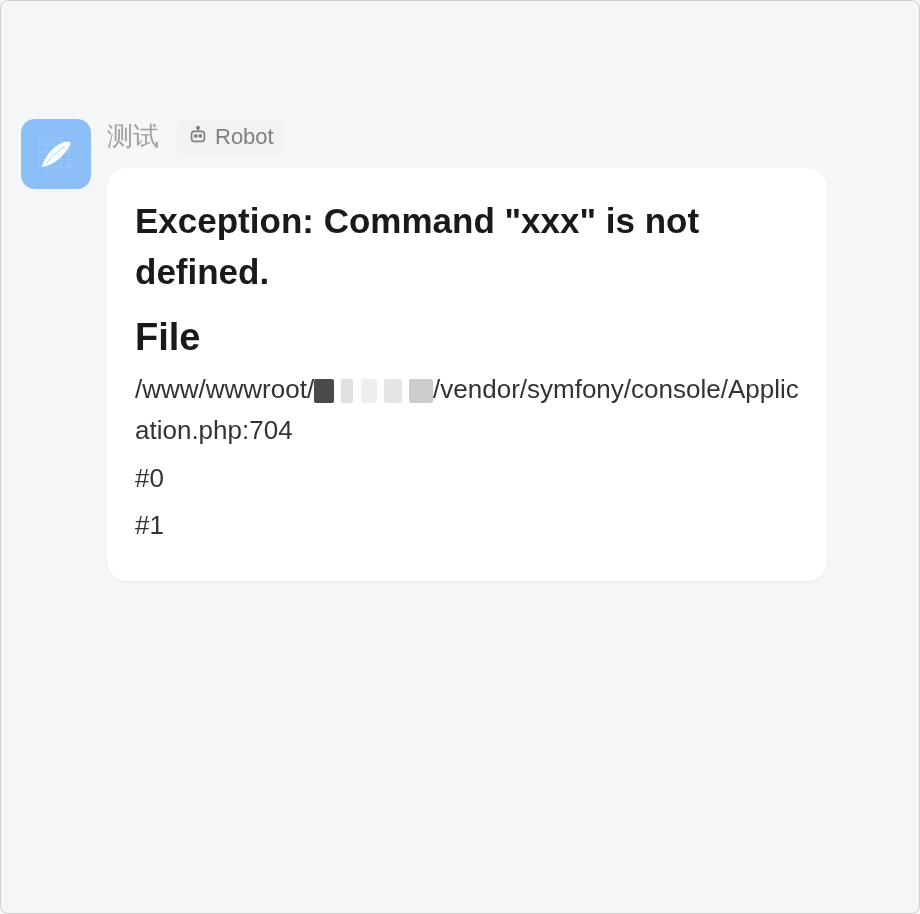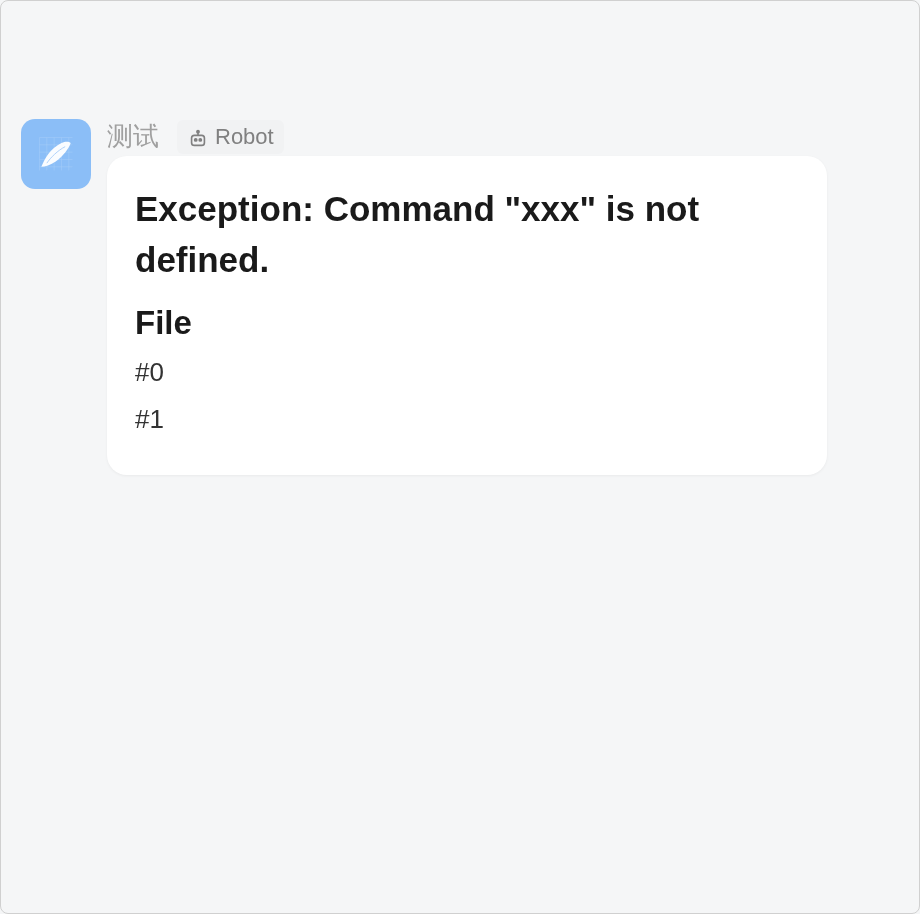--- a/index.html
+++ b/index.html
@@ -38,29 +38,29 @@
       height: 44px;
     }
     .content-col {
       flex: 1;
       min-width: 0;
     }
     .header-row {
       display: flex;
       align-items: center;
       gap: 18px;
-      margin-bottom: 2px;
+      margin-bottom: 14px;
     }
     .sender-name {
       font-size: 26px;
       color: #a0a0a0;
     }
     .robot-tag {
       display: inline-flex;
-      align-items: flex-end;
+      align-items: flex-start;
       gap: 6px;
       background: #f1f2f3;
       border-radius: 6px;
       padding: 4px 10px;
       font-size: 22px;
       color: #808080;
     }
     .robot-tag svg {
       width: 22px;
       height: 22px;
@@ -73,21 +73,21 @@
       max-width: 720px;
     }
     .exception-title {
       font-size: 35px;
       font-weight: 600;
       color: #1a1a1a;
       line-height: 1.45;
       margin-bottom: 18px;
     }
     .section-heading {
-      font-size: 33px;
+      font-size: 38px;
       font-weight: 600;
       color: #1a1a1a;
       margin-bottom: 10px;
       margin-top: 13px;
     }
     .file-path, .trace-line {
       font-size: 26px;
       color: #333;
       line-height: 1.6;
       word-break: break-all;
@@ -138,20 +138,23 @@
           <circle cx="12" cy="4" r="1.2" fill="#808080"></circle>
         </svg>
         <span>Robot</span>
       </span>
     </div>
 
     <div class="card">
       <div class="exception-title">Exception: Command "xxx" is not defined.</div>
 
       <div class="section-heading">File</div>
+      <div class="file-path">
+        <span>/www/wwwroot/</span><span class="redacted r1"></span>&nbsp;<span class="redacted r2"></span>&nbsp;<span class="redacted r3"></span>&nbsp;<span class="redacted r4"></span>&nbsp;<span class="redacted r5"></span><span>/vendor/symfony/console/Application.php:704</span>
+      </div>
 
 
       <div class="trace-block">
         <div class="trace-line">#0</div>
 
         <div class="trace-line">#1</div>
       </div>
     </div>
   </div>
 </div>

